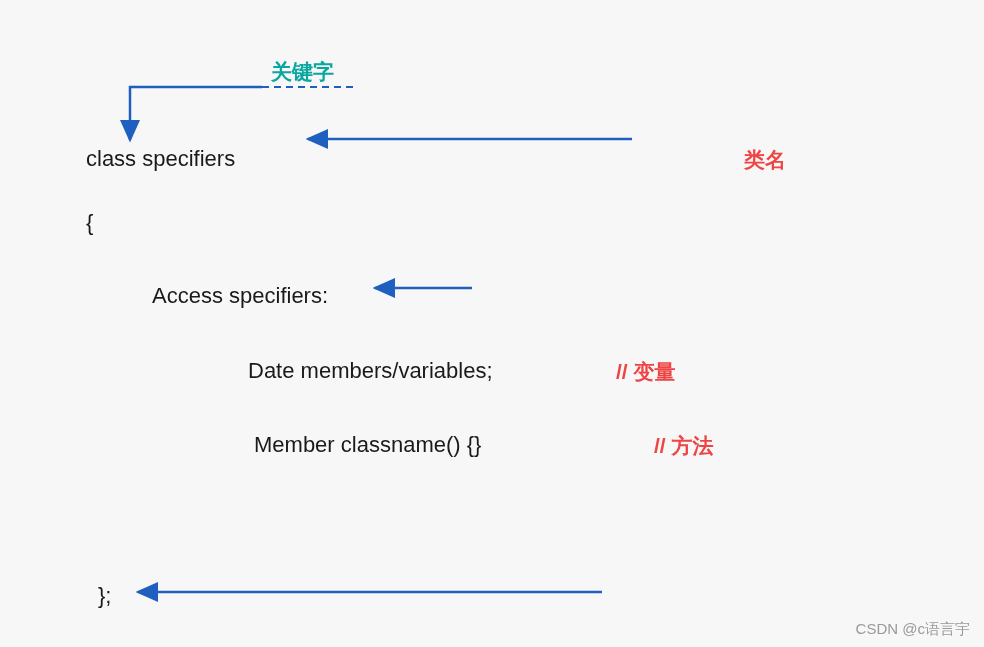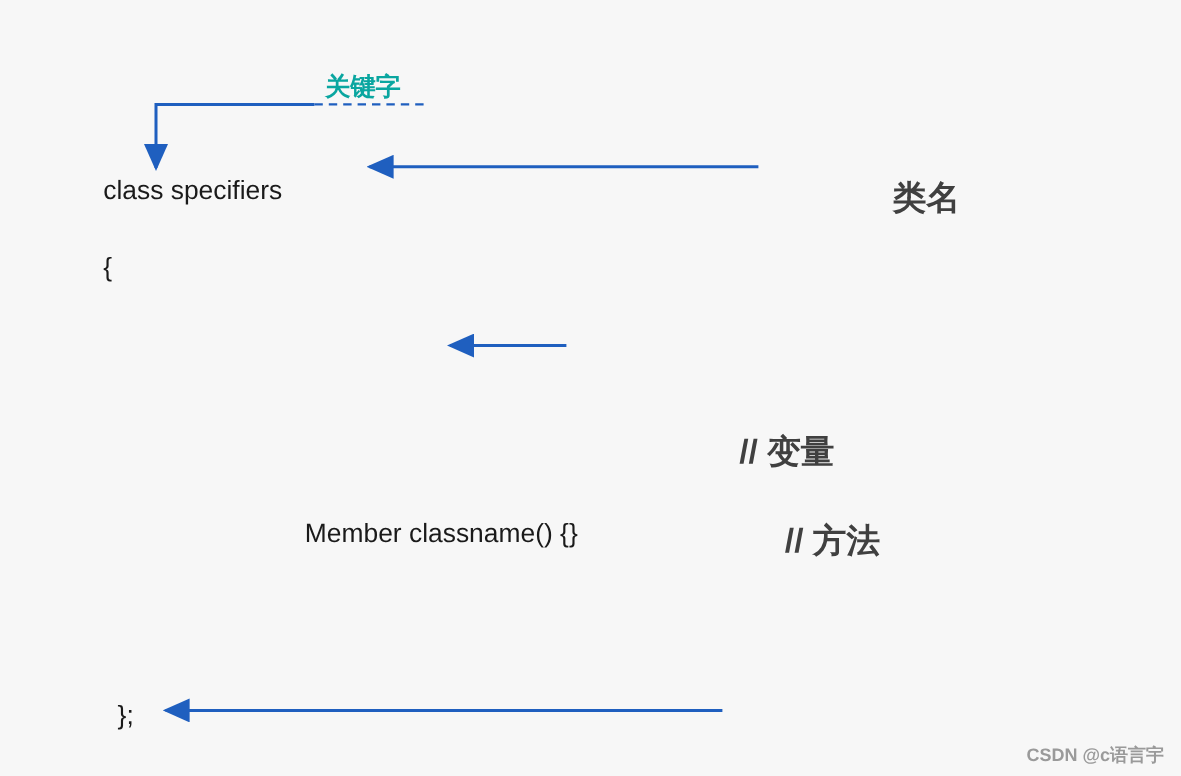--- a/index.html
+++ b/index.html
@@ -20,23 +20,23 @@
   }
   .code {
     position: absolute;
     color: #1a1a1a;
     font-family: "Liberation Sans", sans-serif;
     font-size: 22px;
     white-space: nowrap;
   }
   .note {
     position: absolute;
-    color: #404040;
+    color: #ef4444;
     font-family: "Liberation Sans", sans-serif;
-    font-size: 28px;
+    font-size: 21px;
     font-weight: bold;
     white-space: nowrap;
   }
   .label-keyword {
     position: absolute;
     color: #0aa6a0;
     font-size: 21px;
     font-weight: bold;
     white-space: nowrap;
   }
@@ -49,21 +49,20 @@
     pointer-events: none;
   }
   .watermark {
     position: absolute;
     right: 14px;
     bottom: 8px;
     color: #9a9a9a;
     font-size: 15px;
     font-family: "Liberation Sans", sans-serif;
     white-space: nowrap;
-    font-weight: bold;
   }
 </style>
 </head>
 <body>
 
 <div class="canvas">
 
   <svg class="overlay" viewBox="0 0 984 647">
     <defs>
       <marker id="arrowhead" markerWidth="9" markerHeight="8" refX="8" refY="4" orient="auto" markerUnits="strokeWidth">
@@ -79,20 +78,22 @@
 
     <line x1="472" y1="288" x2="375" y2="288" stroke="#1f5fbf" stroke-width="2.5" marker-end="url(#arrowhead)"></line>
 
     <line x1="602" y1="592" x2="138" y2="592" stroke="#1f5fbf" stroke-width="2.5" marker-end="url(#arrowhead)"></line>
   </svg>
 
   <div class="label-keyword" style="left:271px; top:58px;">关键字</div>
 
   <div class="code" style="left:86px; top:146px;">class specifiers</div>
   <div class="code" style="left:86px; top:210px;">{</div>
+  <div class="code" style="left:152px; top:283px;">Access specifiers:</div>
+  <div class="code" style="left:248px; top:358px;">Date members/variables;</div>
   <div class="code" style="left:254px; top:432px;">Member classname() {}</div>
   <div class="code" style="left:98px; top:583px;">};</div>
 
   <div class="note" style="left:744px; top:146px;">类名</div>
   <div class="note" style="left:616px; top:358px;">// 变量</div>
   <div class="note" style="left:654px; top:432px;">// 方法</div>
 
   <div class="watermark">CSDN @c语言宇</div>
 
 </div>

